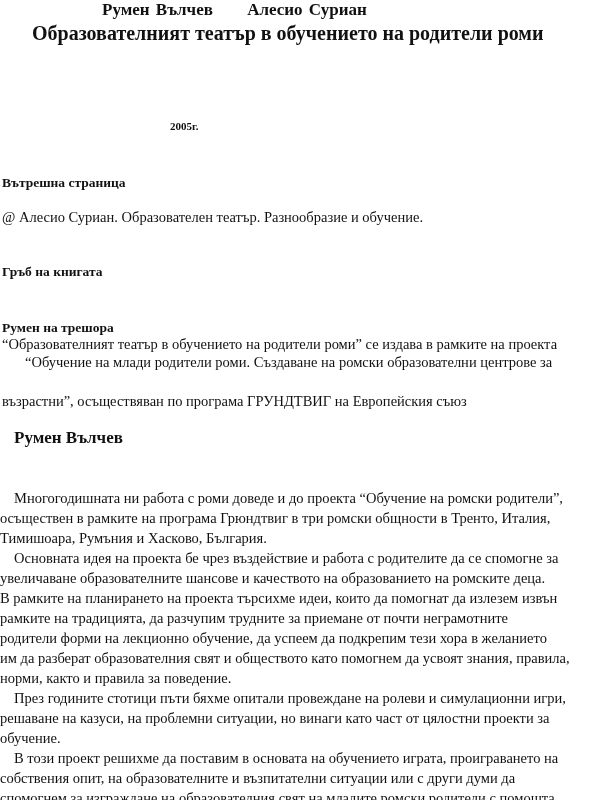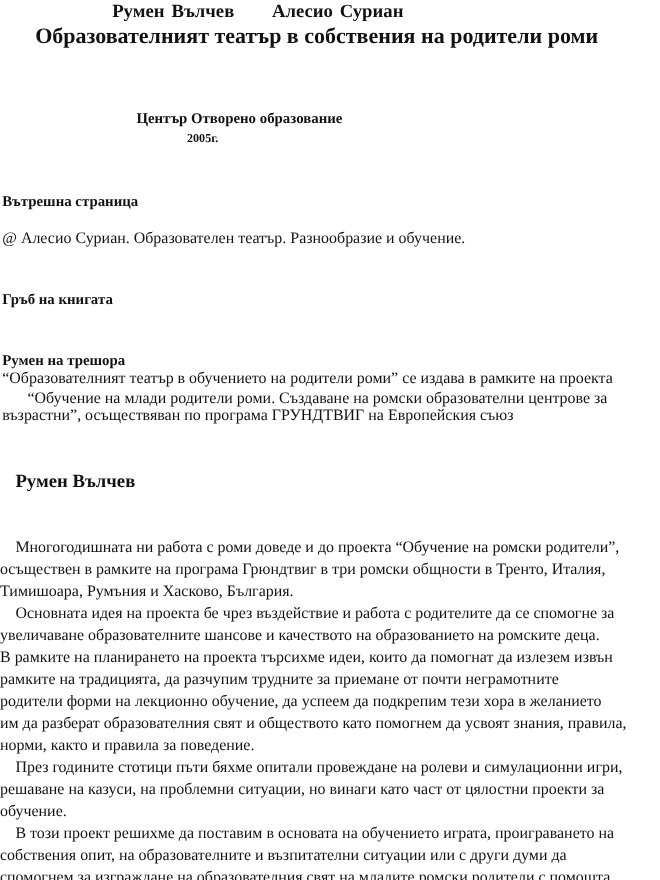--- a/index.html
+++ b/index.html
@@ -96,34 +96,33 @@
 </head>
 <body>
 
 <div class="page">
 
   <div class="abs authors">
     <span>Румен Вълчев</span>
     <span>Алесио Суриан</span>
   </div>
 
-  <div class="abs main-title">Образователният театър в собствения на родители роми</div>
+  <div class="abs main-title">Образователният театър в обучението на родители роми</div>
 
-  <div class="abs publisher">Център Отворено образование</div>
   <div class="abs year">2005г.</div>
 
   <div class="abs section-head" style="top:175px;">Вътрешна страница</div>
   <div class="abs line" style="top:209px;">@ Алесио Суриан. Образователен театър. Разнообразие и обучение.</div>
 
   <div class="abs section-head" style="top:264px;">Гръб на книгата</div>
 
   <div class="abs section-head" style="top:320px;">Румен на трешора</div>
   <div class="abs line" style="top:336px;">“Образователният театър в обучението на родители роми” се издава в рамките на проекта</div>
   <div class="abs line" style="top:354px;margin-left:23px;">“Обучение на млади родители роми. Създаване на ромски образователни центрове за</div>
-  <div class="abs line" style="top:370px;">възрастни”, осъществяван по програма ГРУНДТВИГ на Европейския съюз</div>
+  <div class="abs line" style="top:393px;">възрастни”, осъществяван по програма ГРУНДТВИГ на Европейския съюз</div>
 
   <div class="abs ch-author">Румен Вълчев</div>
 
   <div class="body-text" id="chapter-body">
       <div class="bl indent">Многогодишната ни работа с роми доведе и до проекта “Обучение на ромски родители”,</div>
       <div class="bl">осъществен в рамките на програма Грюндтвиг в три ромски общности в Тренто, Италия,</div>
       <div class="bl">Тимишоара, Румъния и Хасково, България.</div>
       <div class="bl indent">Основната идея на проекта бе чрез въздействие и работа с родителите да се спомогне за</div>
       <div class="bl">увеличаване образователните шансове и качеството на образованието на ромските деца.</div>
       <div class="bl">В рамките на планирането на проекта търсихме идеи, които да помогнат да излезем извън</div>

